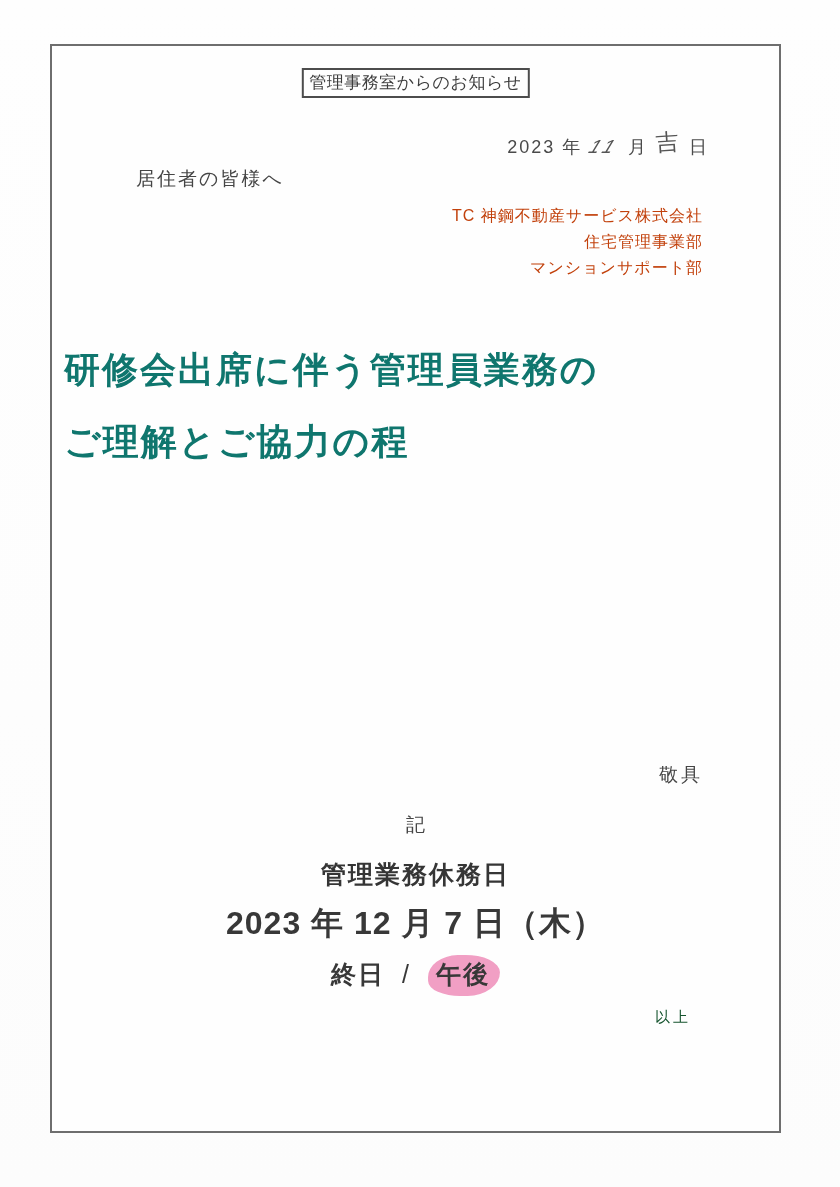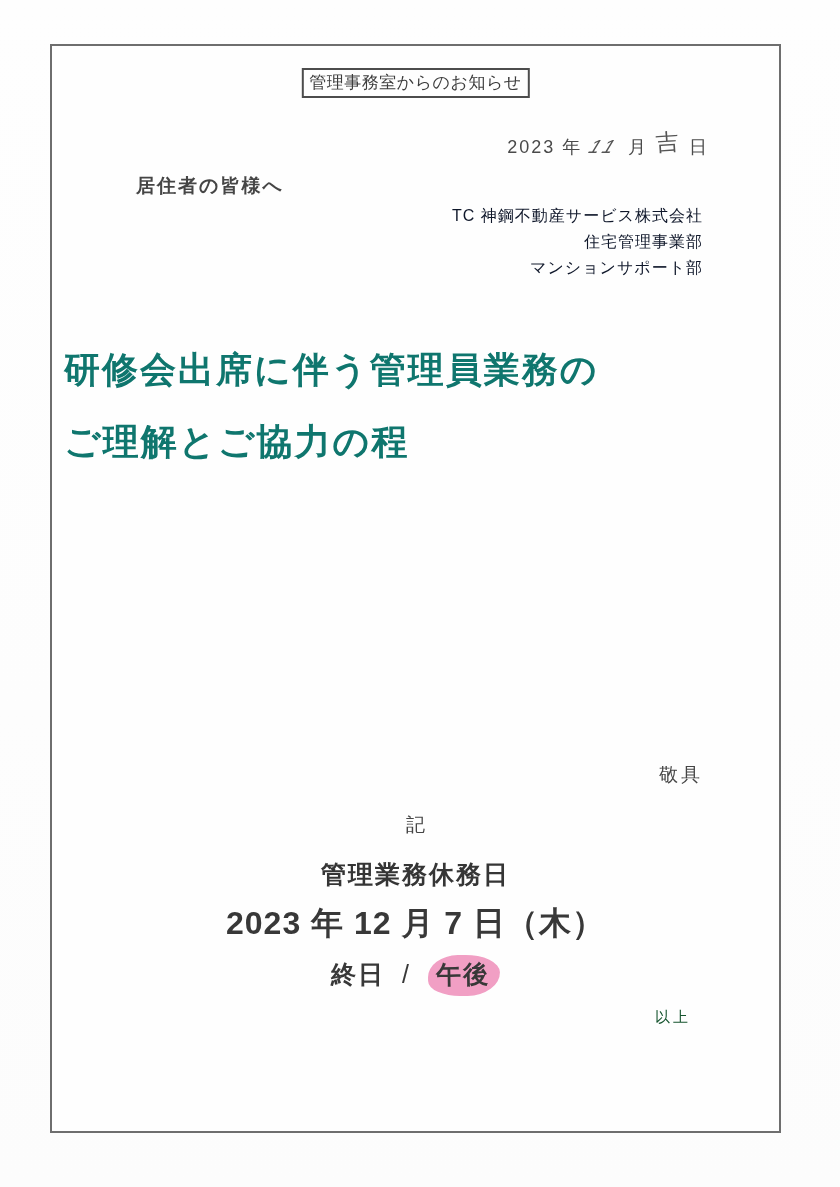--- a/index.html
+++ b/index.html
@@ -53,34 +53,33 @@
   .hw-day {
     display: inline-block;
     transform: rotate(-4deg) translateY(-3px);
     font-size: 23px;
     font-weight: 400;
     color: #555;
     padding: 0 1px;
   }
   .addressee {
     position: absolute;
-    top: 127px; left: 84px;
+    top: 120px; left: 84px;
     font-size: 19px;
     letter-spacing: 2px;
     color: #454545;
-    font-weight: bold;
   }
   .sender {
     position: absolute;
     top: 157px; right: 76px;
     text-align: right;
     font-size: 16px;
     line-height: 26px;
     letter-spacing: 1px;
-    color: #0f172a;
+    color: #c2410c;
   }
   .doc-title {
     position: absolute;
     top: 288px; left: 12px;
     width: 100%;
     text-align: left;
     font-size: 36px;
     font-weight: 700;
     line-height: 72px;
     letter-spacing: 2px;

